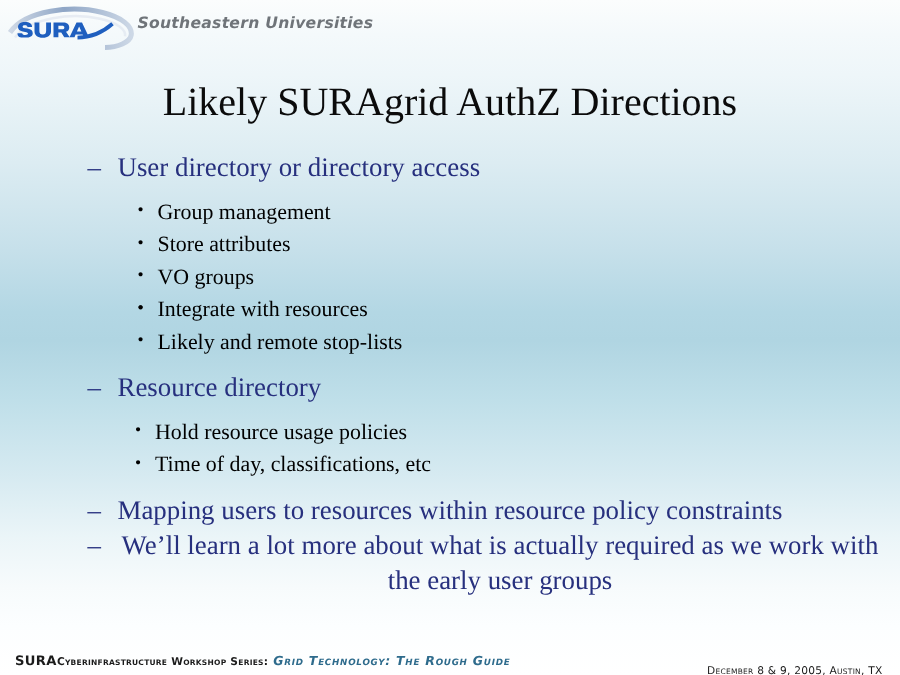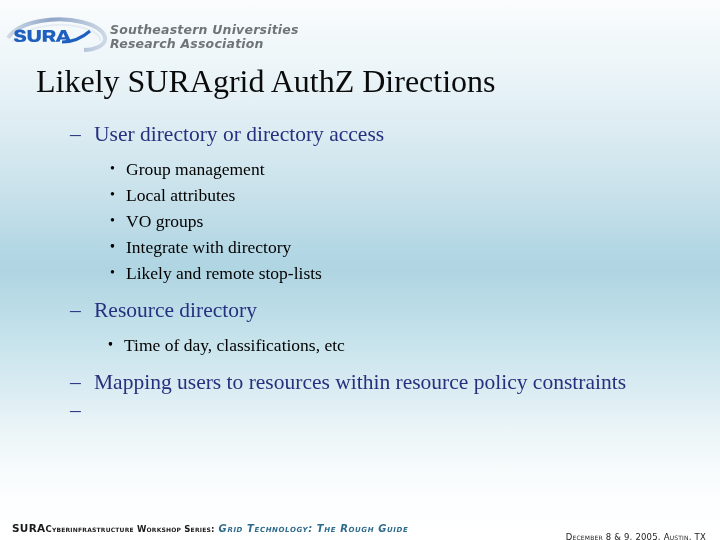--- a/index.html
+++ b/index.html
@@ -39,21 +39,21 @@
   .logo-band {
     position: absolute;
     left: 0;
     top: 0;
     width: 720px;
     height: 46px;
   }
   .logo-wrap {
     position: absolute;
     left: 6px;
-    top: 16px;
+    top: 4px;
     width: 280px;
     height: 42px;
   }
   .logo-svg {
     position: absolute;
     left: 0;
     top: 0;
   }
   .logo-text {
     position: absolute;
@@ -69,20 +69,21 @@
     white-space: nowrap;
   }
   .logo-text .l2 { display: block; }
 
   
   .slide-title {
     position: absolute;
     left: 36px;
     top: 62px;
     width: 648px;
+    text-align: center;
     font-family: "Liberation Serif", "DejaVu Serif", serif;
     font-size: 32px;
     line-height: 38px;
     color: #0b0b0b;
     white-space: nowrap;
   }
 
   
   .body-area {
     position: absolute;
@@ -208,84 +209,85 @@
                    L32.7,9.9 L32.7,13.8 L28.8,13.8 Z M32.7,4.5 L32.7,7.4
                    L35.6,7.4 C36.8,7.4 37.5,6.9 37.5,5.9 C37.5,5 36.8,4.5 35.6,4.5 Z"></path>
           <path d="M47.2,1.9 L51.6,1.9 L57.2,13.8 L53,13.8 L52.1,11.6
                    L46.5,11.6 L45.6,13.8 L41.6,13.8 Z M49.3,5.1 L47.5,9.2
                    L51.1,9.2 Z"></path>
         </g>
         <path d="M56,26 C66,26 76,22 84,15" fill="none" stroke="#1f5fbf" stroke-width="3"></path>
       </svg>
       <div class="logo-text">
         <span>Southeastern Universities</span>
-        <span class="l2">Research Association</span>
       </div>
     </div>
   </div>
 
   <div class="slide-title">Likely SURAgrid AuthZ Directions</div>
 
   <div class="body-area">
 
     <div class="lvl1">
       <span class="dash">–</span>
       <span class="txt">User directory or directory access</span>
     </div>
     <div class="gap-sm"></div>
 
     <div class="lvl2">
       <span class="dot">•</span>
       <span>Group management</span>
     </div>
     <div class="lvl2">
       <span class="dot">•</span>
-      <span>Local attributes</span>
+      <span>Store attributes</span>
     </div>
     <div class="lvl2">
       <span class="dot">•</span>
       <span>VO groups</span>
     </div>
     <div class="lvl2">
       <span class="dot">•</span>
     </div>
     <div class="lvl2">
       <span class="dot">•</span>
-      <span>Integrate with directory</span>
+      <span>Integrate with resources</span>
     </div>
     <div class="lvl2">
       <span class="dot">•</span>
       <span>Likely and remote stop-lists</span>
     </div>
 
     <div class="gap-md"></div>
 
     <div class="lvl1">
       <span class="dash">–</span>
       <span class="txt">Resource directory</span>
     </div>
     <div class="gap-sm"></div>
 
     <div class="lvl2 indent2">
       <span class="dot">•</span>
+      <span>Hold resource usage policies</span>
     </div>
     <div class="lvl2 indent2">
       <span class="dot">•</span>
       <span>Time of day, classifications, etc</span>
     </div>
 
     <div class="gap-md"></div>
 
     <div class="lvl1">
       <span class="dash">–</span>
       <span class="txt">Mapping users to resources within resource policy constraints</span>
     </div>
 
     <div class="lvl1 wrap">
       <span class="dash">–</span>
+      <span class="txt">We’ll learn a lot more about what is actually required as we work with the early user groups</span>
     </div>
 
   </div>
 
   <div class="footer">
     <div class="footer-left">
       <span class="f-sura">SURA</span><span class="f-series smallcaps">Cyberinfrastructure Workshop Series:</span><span class="f-guide smallcaps">Grid Technology: The Rough Guide</span>
     </div>
     <div class="footer-right smallcaps">December 8 &amp; 9, 2005, Austin, TX</div>
   </div>

